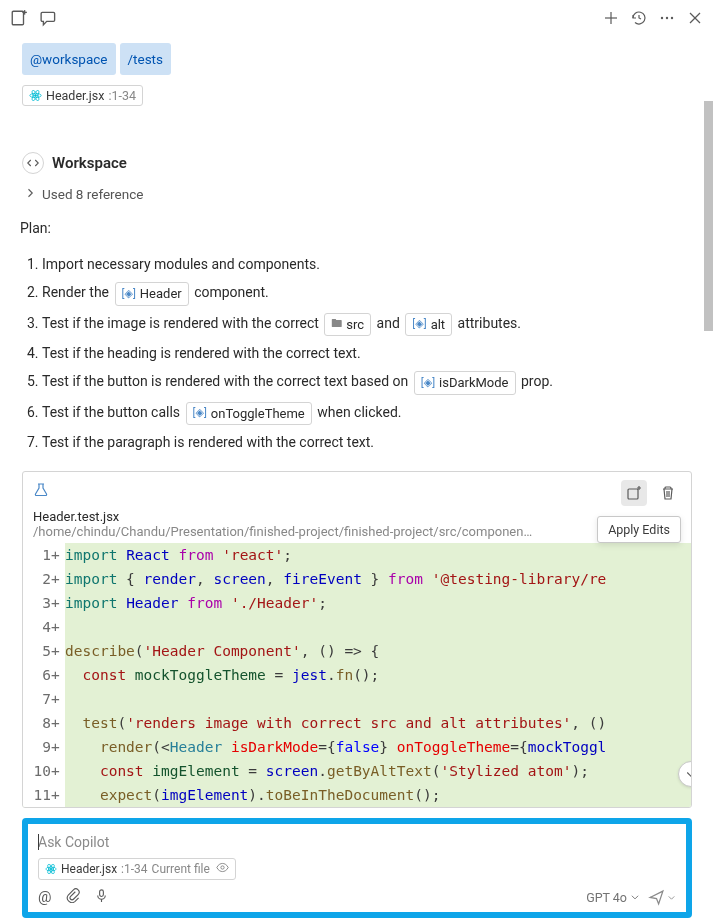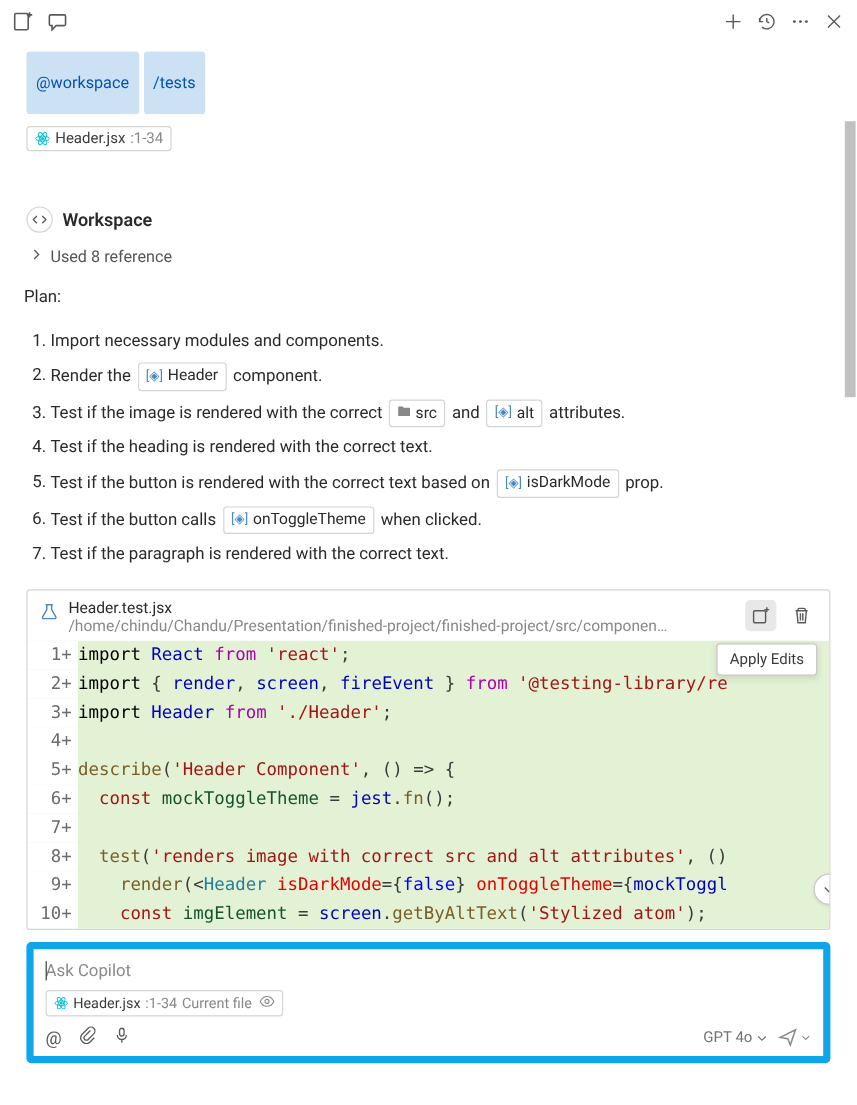--- a/index.html
+++ b/index.html
@@ -45,21 +45,21 @@
     overflow: hidden;
     position: relative;
   }
   .badge-row {
     display: flex;
     gap: 4px;
     margin-bottom: 10px;
     margin-top: 8px;
   }
   .badge {
-    padding: 18px 8px;
+    padding: 8px 8px;
     border-radius: 3px;
     font-size: 13.5px;
   }
   .badge-workspace {
     background: #cde1f5;
     color: #0054b1;
   }
   .badge-tests {
     background: #cde1f5;
     color: #0054b1;
@@ -155,20 +155,21 @@
     background: #fff;
     position: relative;
     overflow: hidden;
   }
   .code-header {
     display: flex;
     align-items: flex-start;
     padding: 8px 10px 4px 10px;
     gap: 8px;
     position: relative;
+    flex-direction: column;
   }
   .code-header .beaker {
     color: #4a88c7;
     flex-shrink: 0;
     margin-top: 2px;
   }
   .code-header .titles {
     flex: 1;
     min-width: 0;
   }
@@ -240,21 +241,21 @@
     width: 10px;
     text-align: left;
     color: #6c6c6c;
   }
   .code-text {
     padding-left: 0;
     flex: 1;
     overflow: hidden;
   }
   .tok-kw { color: #a31515; }
-  .tok-import { color: #000000; }
+  .tok-import { color: #0f766e; }
   .tok-id { color: #0000c0; }
   .tok-str { color: #a31515; }
   .tok-fn { color: #795e26; }
   .tok-param { color: #14532d; }
   .tok-op { color: #3b3b3b; }
   .tok-bool { color: #0000ff; }
   .tok-comp { color: #267f99; }
   .tok-attr { color: #e50000; }
   .tok-from { color: #aa00aa; }
 
@@ -501,20 +502,21 @@
         <div class="code-line"><div class="gutter"><span>1</span><span class="plus">+</span></div><div class="code-text"><span class="tok-import">import</span> <span class="tok-id">React</span> <span class="tok-from">from</span> <span class="tok-str">'react'</span>;</div></div>
         <div class="code-line"><div class="gutter"><span>2</span><span class="plus">+</span></div><div class="code-text"><span class="tok-import">import</span> { <span class="tok-id">render</span>, <span class="tok-id">screen</span>, <span class="tok-id">fireEvent</span> } <span class="tok-from">from</span> <span class="tok-str">'@testing-library/re</span></div></div>
         <div class="code-line"><div class="gutter"><span>3</span><span class="plus">+</span></div><div class="code-text"><span class="tok-import">import</span> <span class="tok-id">Header</span> <span class="tok-from">from</span> <span class="tok-str">'./Header'</span>;</div></div>
         <div class="code-line"><div class="gutter"><span>4</span><span class="plus">+</span></div><div class="code-text"></div></div>
         <div class="code-line"><div class="gutter"><span>5</span><span class="plus">+</span></div><div class="code-text"><span class="tok-fn">describe</span>(<span class="tok-str">'Header Component'</span>, () <span class="tok-op">=&gt;</span> {</div></div>
         <div class="code-line"><div class="gutter"><span>6</span><span class="plus">+</span></div><div class="code-text">  <span class="tok-kw">const</span> <span class="tok-param">mockToggleTheme</span> = <span class="tok-id">jest</span>.<span class="tok-fn">fn</span>();</div></div>
         <div class="code-line"><div class="gutter"><span>7</span><span class="plus">+</span></div><div class="code-text"></div></div>
         <div class="code-line"><div class="gutter"><span>8</span><span class="plus">+</span></div><div class="code-text">  <span class="tok-fn">test</span>(<span class="tok-str">'renders image with correct src and alt attributes'</span>, ()</div></div>
         <div class="code-line"><div class="gutter"><span>9</span><span class="plus">+</span></div><div class="code-text">    <span class="tok-fn">render</span>(&lt;<span class="tok-comp">Header</span> <span class="tok-attr">isDarkMode</span>={<span class="tok-bool">false</span>} <span class="tok-attr">onToggleTheme</span>={<span class="tok-id">mockToggl</span></div></div>
         <div class="code-line"><div class="gutter"><span>10</span><span class="plus">+</span></div><div class="code-text">    <span class="tok-kw">const</span> <span class="tok-param">imgElement</span> = <span class="tok-id">screen</span>.<span class="tok-fn">getByAltText</span>(<span class="tok-str">'Stylized atom'</span>);</div></div>
+        <div class="code-line"><div class="gutter"><span>11</span><span class="plus">+</span></div><div class="code-text">    <span class="tok-fn">expect</span>(<span class="tok-id">imgElement</span>).<span class="tok-fn">toBeInTheDocument</span>();</div></div>
       </div>
     <div class="scroll-indicator">
       <svg width="12" height="12" viewBox="0 0 16 16" fill="none" stroke="currentColor" stroke-width="1.5">
           <polyline points="3,6 8,11 13,6"></polyline>
         </svg>
     </div>
   </div>
 
 
   <div class="input-area">

